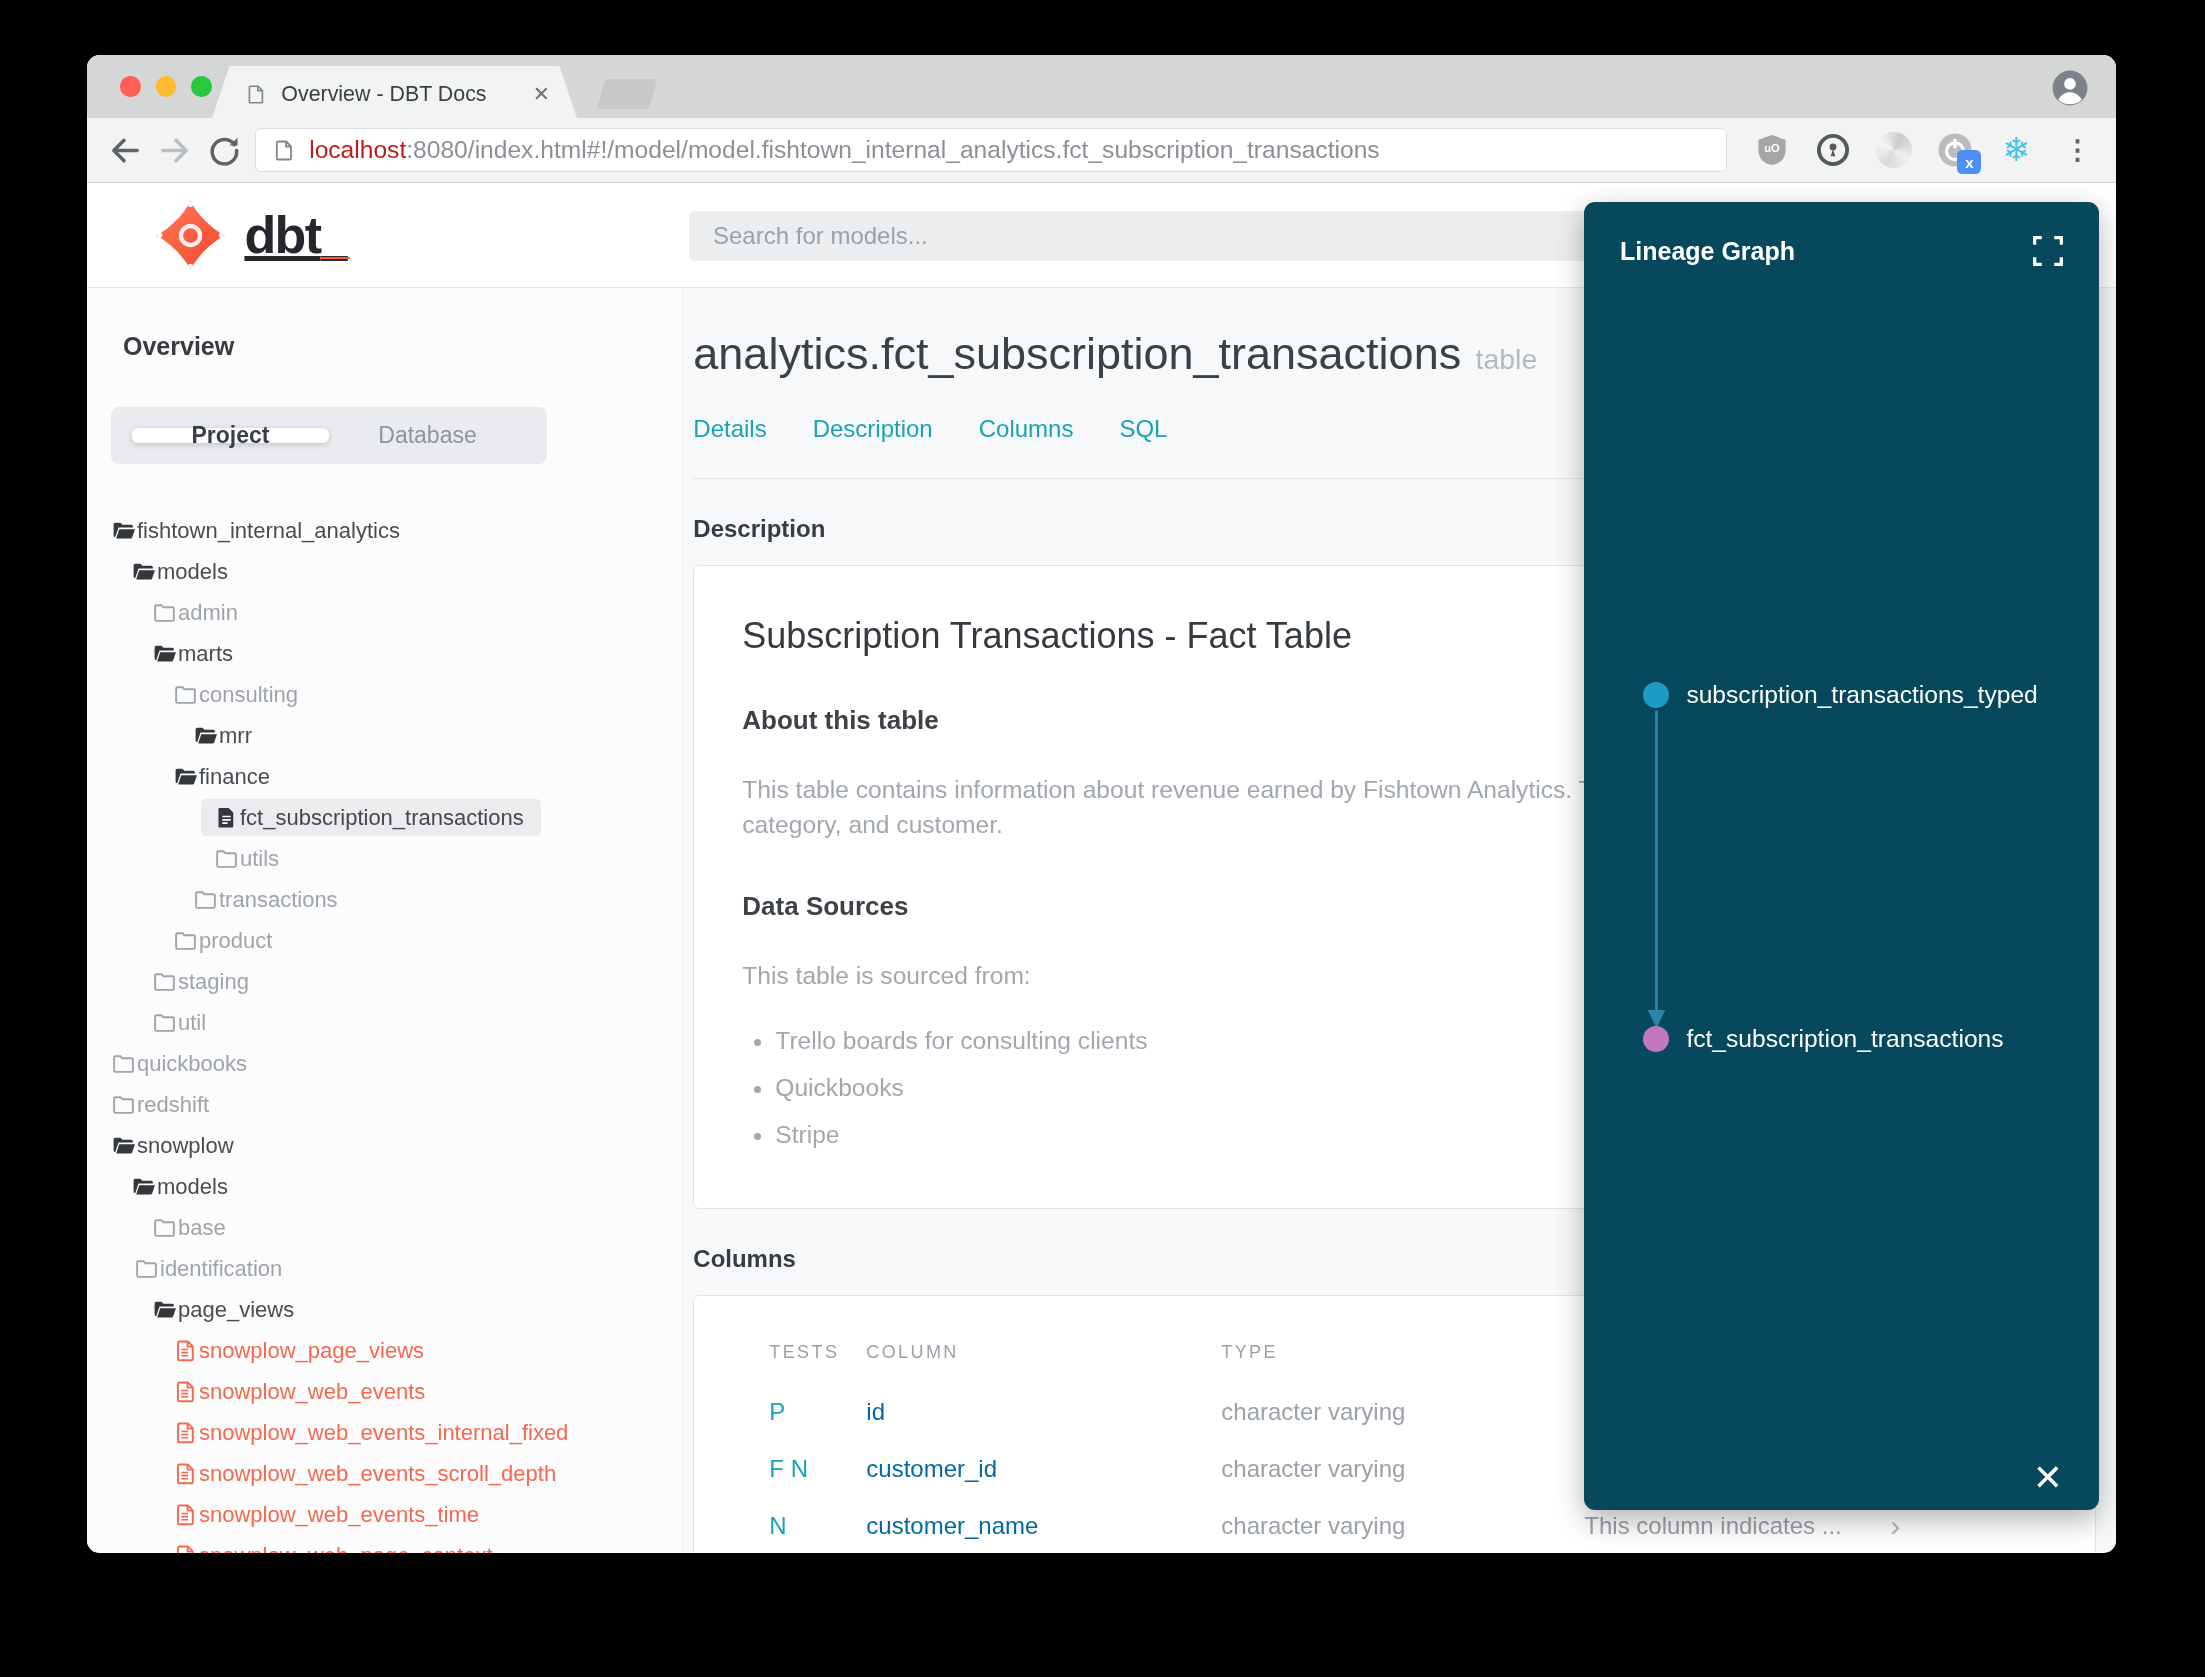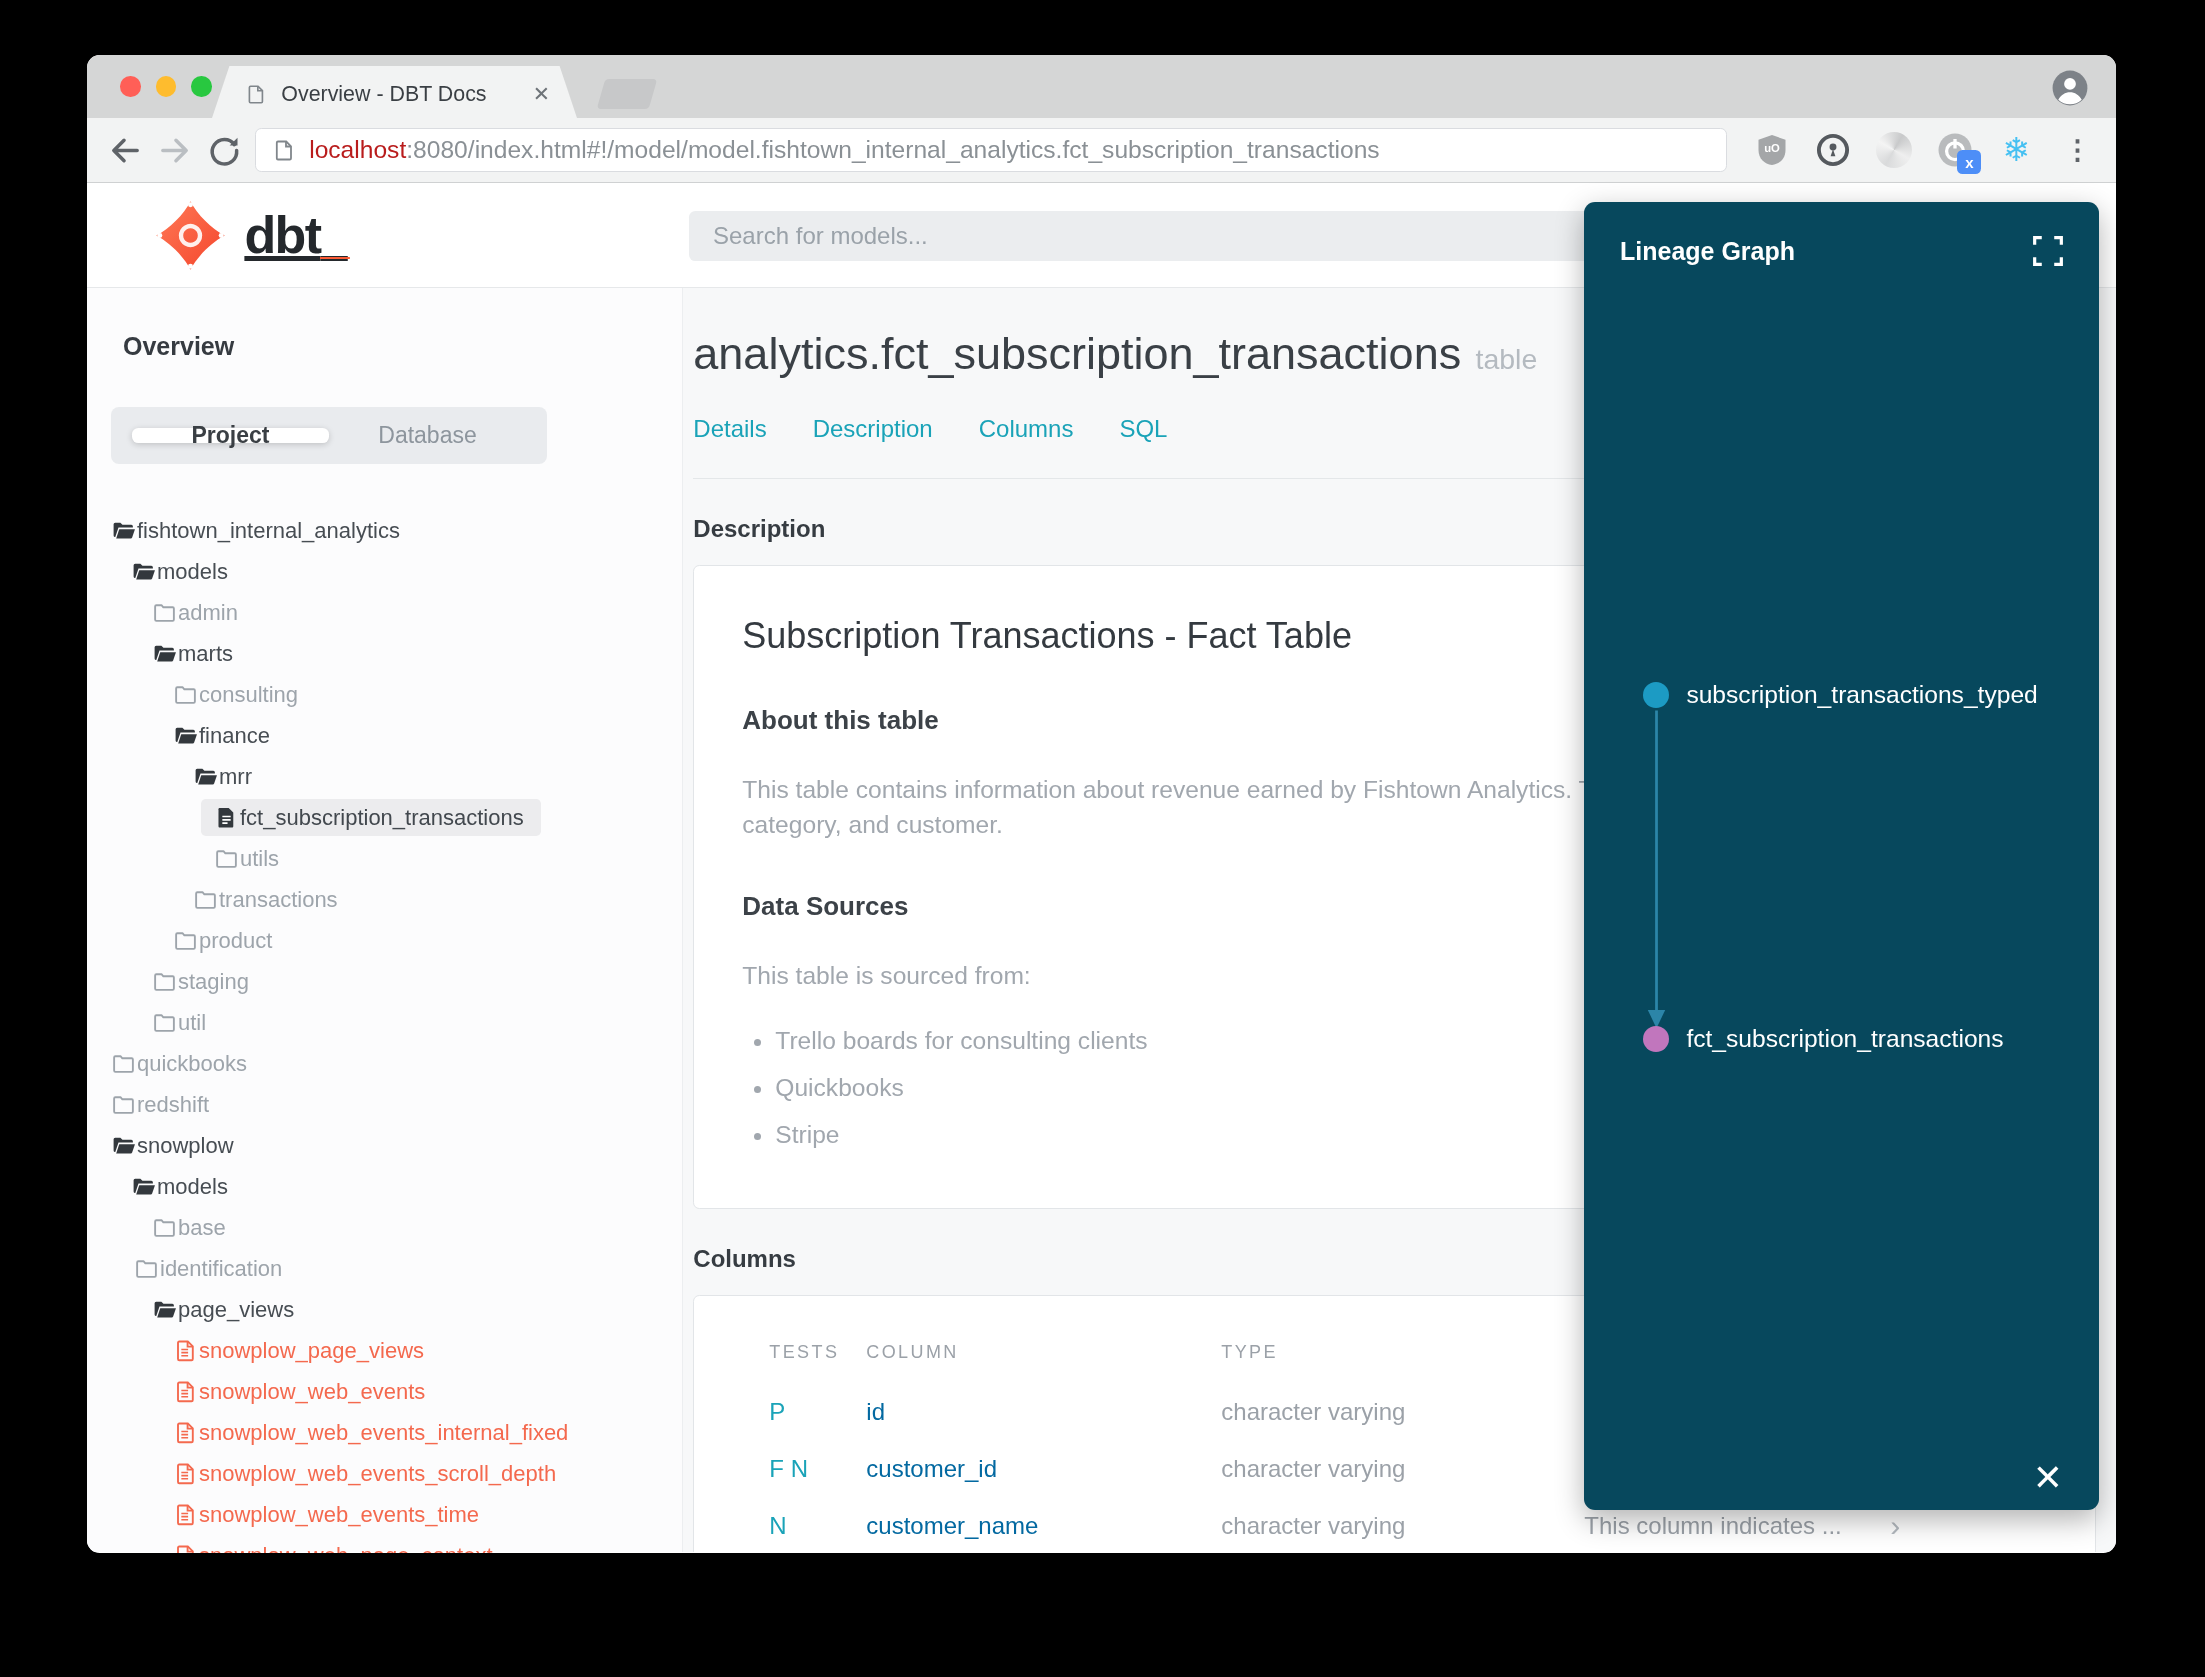--- a/index.html
+++ b/index.html
@@ -245,36 +245,36 @@
             </span>
           </div>
           <div class="tree-row tone-muted" style="padding-left: 86px;">
             <span class="row-inner">
               <svg viewBox="0 0 24 24">
                 <path d="M3 7.5V6.2C3 5.5 3.5 5 4.2 5h4.9l1.8 2h8.9c.7 0 1.2.5 1.2 1.2v10.6c0 .7-.5 1.2-1.2 1.2H4.2C3.5 20 3 19.5 3 18.8z" fill="none" stroke="currentColor" stroke-width="1.8" stroke-linejoin="round"></path>
               </svg>
               <span>consulting</span>
             </span>
           </div>
+          <div class="tree-row tone-dark" style="padding-left: 106px;">
+            <span class="row-inner">
+              <svg viewBox="0 0 24 24">
+                <path d="M2.5 6A1.5 1.5 0 0 1 4 4.5h5l2 2h8.5A1.5 1.5 0 0 1 21 8v1.2H7.2l-3.1 9H4A1.5 1.5 0 0 1 2.5 16.7z" fill="currentColor"></path>
+                <path d="M7.9 10.7H23l-2.7 7.9a1.5 1.5 0 0 1-1.4 1H5z" fill="currentColor"></path>
+              </svg>
+              <span>mrr</span>
+            </span>
+          </div>
           <div class="tree-row tone-dark" style="padding-left: 86px;">
             <span class="row-inner">
               <svg viewBox="0 0 24 24">
                 <path d="M2.5 6A1.5 1.5 0 0 1 4 4.5h5l2 2h8.5A1.5 1.5 0 0 1 21 8v1.2H7.2l-3.1 9H4A1.5 1.5 0 0 1 2.5 16.7z" fill="currentColor"></path>
                 <path d="M7.9 10.7H23l-2.7 7.9a1.5 1.5 0 0 1-1.4 1H5z" fill="currentColor"></path>
               </svg>
               <span>finance</span>
-            </span>
-          </div>
-          <div class="tree-row tone-dark" style="padding-left: 106px;">
-            <span class="row-inner">
-              <svg viewBox="0 0 24 24">
-                <path d="M2.5 6A1.5 1.5 0 0 1 4 4.5h5l2 2h8.5A1.5 1.5 0 0 1 21 8v1.2H7.2l-3.1 9H4A1.5 1.5 0 0 1 2.5 16.7z" fill="currentColor"></path>
-                <path d="M7.9 10.7H23l-2.7 7.9a1.5 1.5 0 0 1-1.4 1H5z" fill="currentColor"></path>
-              </svg>
-              <span>mrr</span>
             </span>
           </div>
           <div class="tree-row tone-selected" style="padding-left: 127px;">
             <span class="row-inner">
               <svg viewBox="0 0 24 24">
                 <path d="M5.5 2.8h8.6l4.4 4.4v13.2c0 .7-.5 1.2-1.2 1.2H5.5c-.7 0-1.2-.5-1.2-1.2V4c0-.7.5-1.2 1.2-1.2z" fill="currentColor"></path>
                 <path d="M8 11h8M8 14.2h8M8 17.4h5" stroke="#fff" stroke-width="1.6"></path>
               </svg>
               <span>fct_subscription_transactions</span>
             </span>

